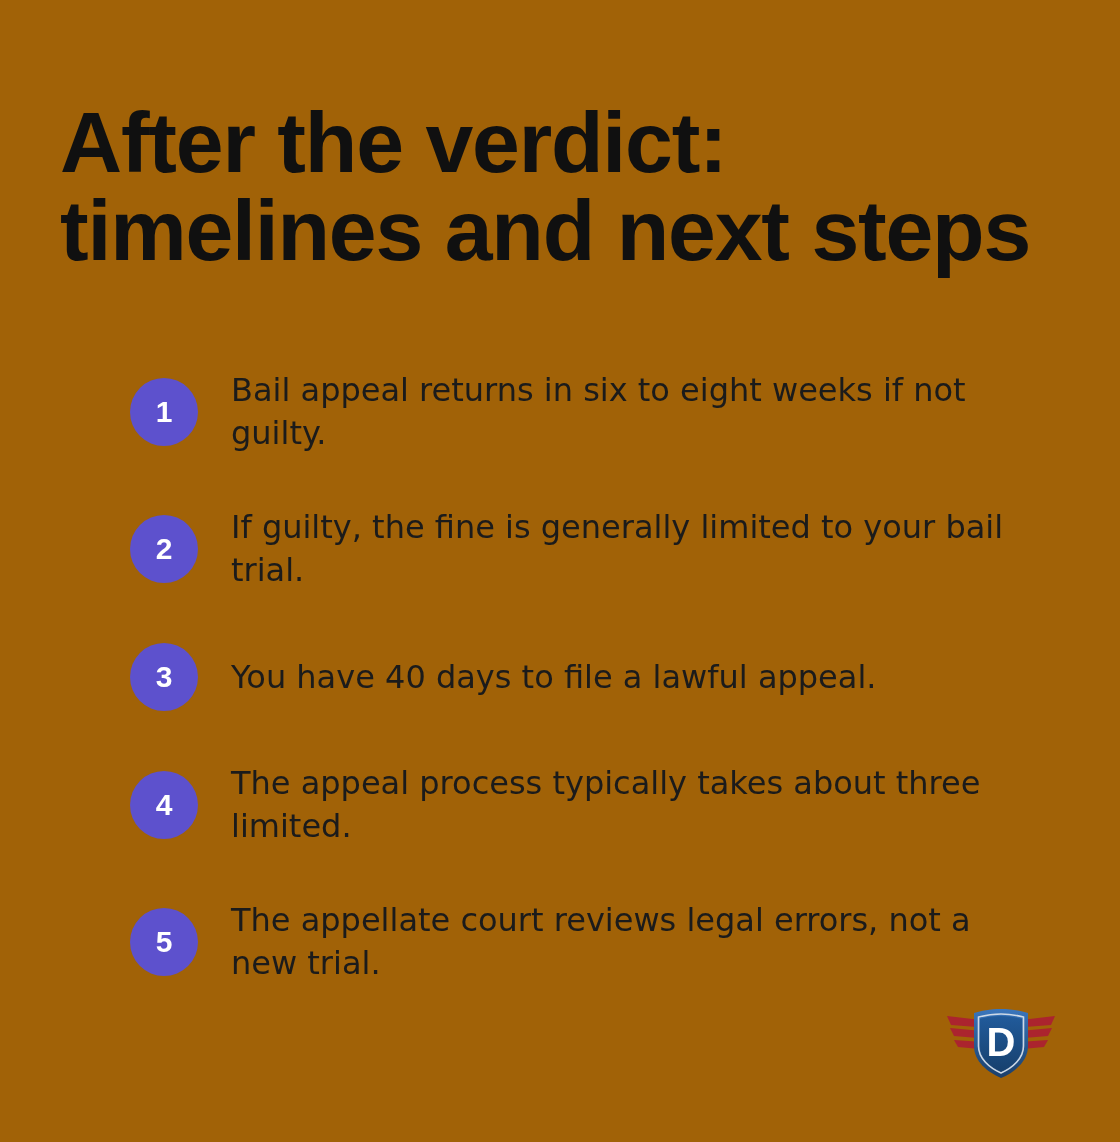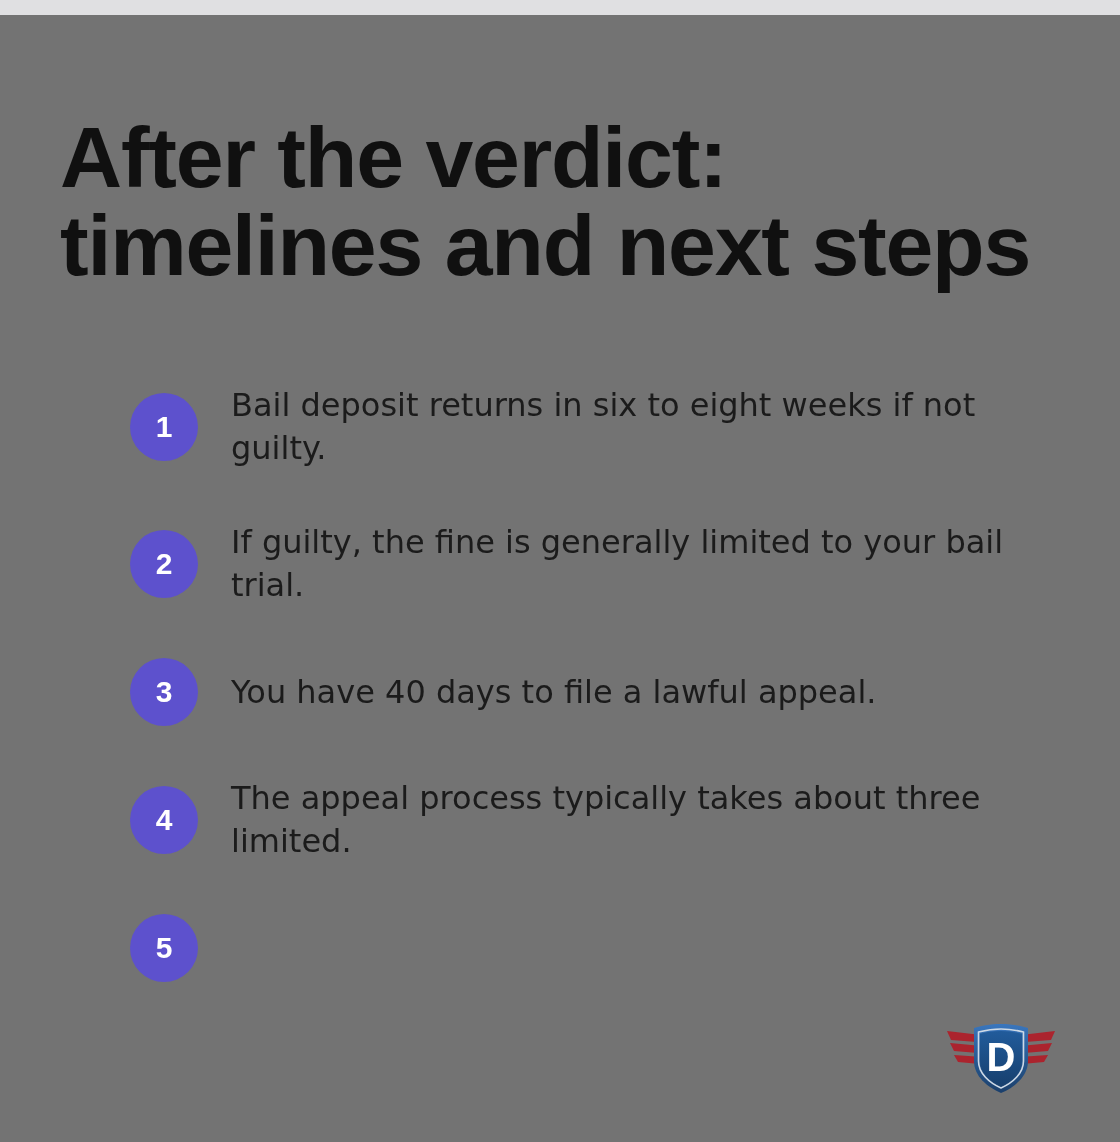--- a/index.html
+++ b/index.html
@@ -12,22 +12,21 @@
     height: 1142px;
     background: #e0e0e2;
     font-family: "DejaVu Sans", sans-serif;
     overflow: hidden;
     position: relative;
   }
 
   .slide {
     position: absolute;
     inset: 0;
-    background: #737373;
-    margin-top: 15px;
+    background: #a16207;
   }
 
   
   .title {
     position: absolute;
     left: 60px;
     top: 98px;
     width: 1010px;
     margin: 0;
     font-family: "Liberation Sans", sans-serif;
@@ -99,21 +98,21 @@
 <div class="slide">
 
   <h1 class="title">After the verdict: timelines and next steps</h1>
 
   <ul class="steps">
 
     <li class="step">
       <span class="step-badge">
         <span>1</span>
       </span>
-      <span class="step-text">Bail deposit returns in six to eight weeks if not guilty.</span>
+      <span class="step-text">Bail appeal returns in six to eight weeks if not guilty.</span>
     </li>
 
     <li class="step">
       <span class="step-badge">
         <span>2</span>
       </span>
       <span class="step-text">If guilty, the fine is generally limited to your bail trial.</span>
     </li>
 
     <li class="step">
@@ -127,20 +126,21 @@
       <span class="step-badge">
         <span>4</span>
       </span>
       <span class="step-text">The appeal process typically takes about three limited.</span>
     </li>
 
     <li class="step">
       <span class="step-badge">
         <span>5</span>
       </span>
+      <span class="step-text">The appellate court reviews legal errors, not a new trial.</span>
     </li>
 
   </ul>
 
   <div class="logo">
     <svg viewBox="0 0 120 74" xmlns="http://www.w3.org/2000/svg" aria-hidden="true">
       <defs>
         <linearGradient id="shieldGrad" x1="0" y1="0" x2="0" y2="1">
           <stop offset="0%" stop-color="#3a76bd"></stop>
           <stop offset="55%" stop-color="#27588f"></stop>

